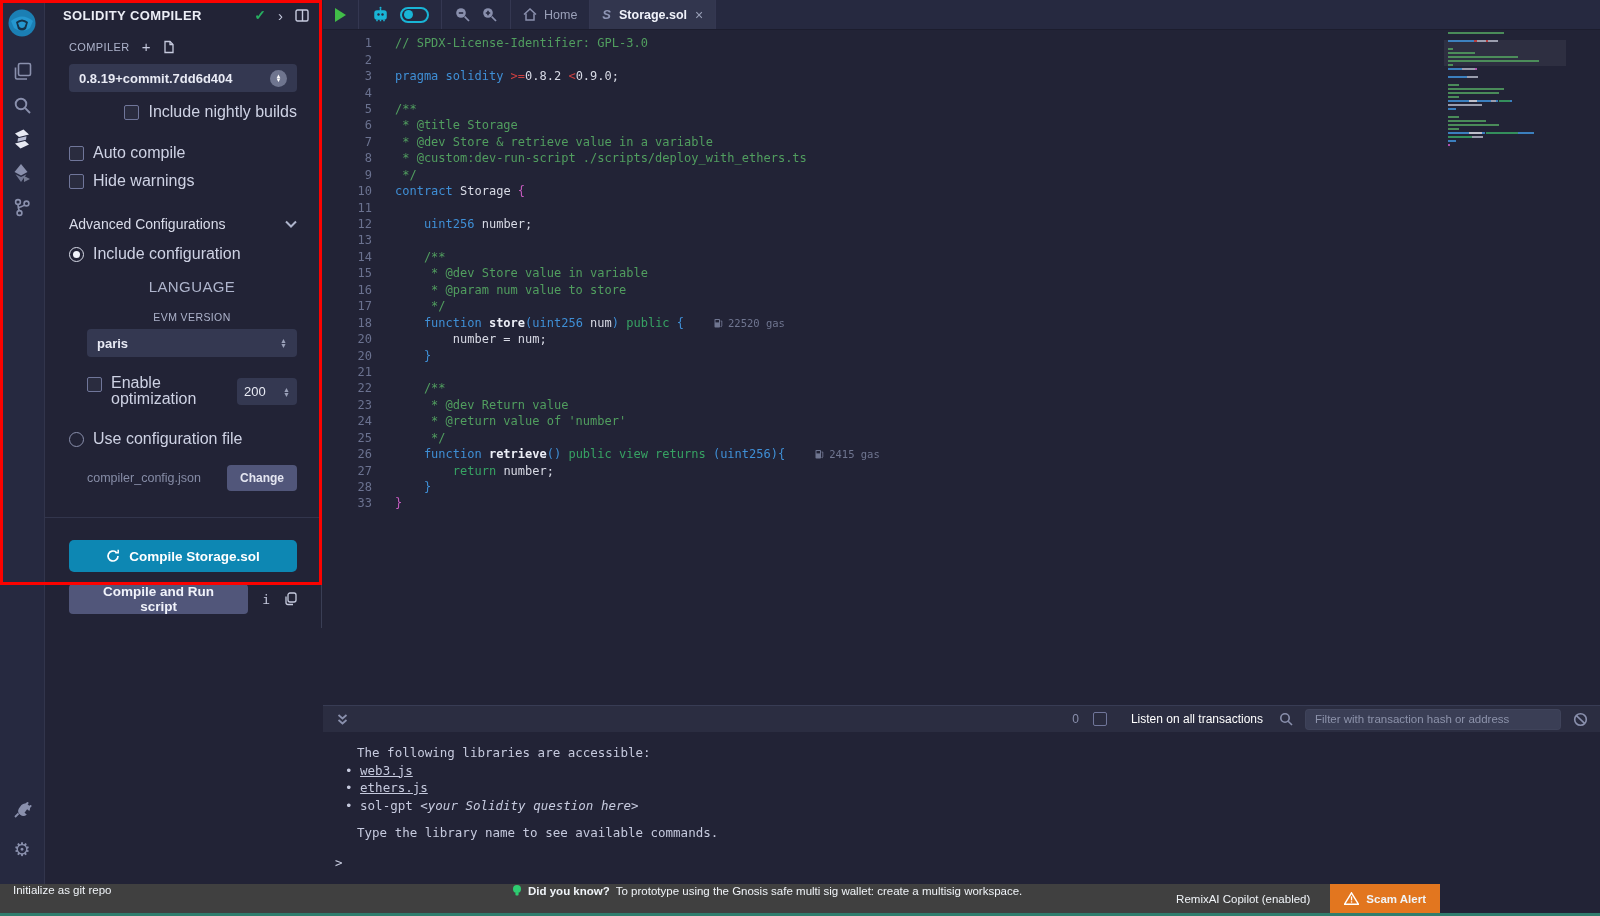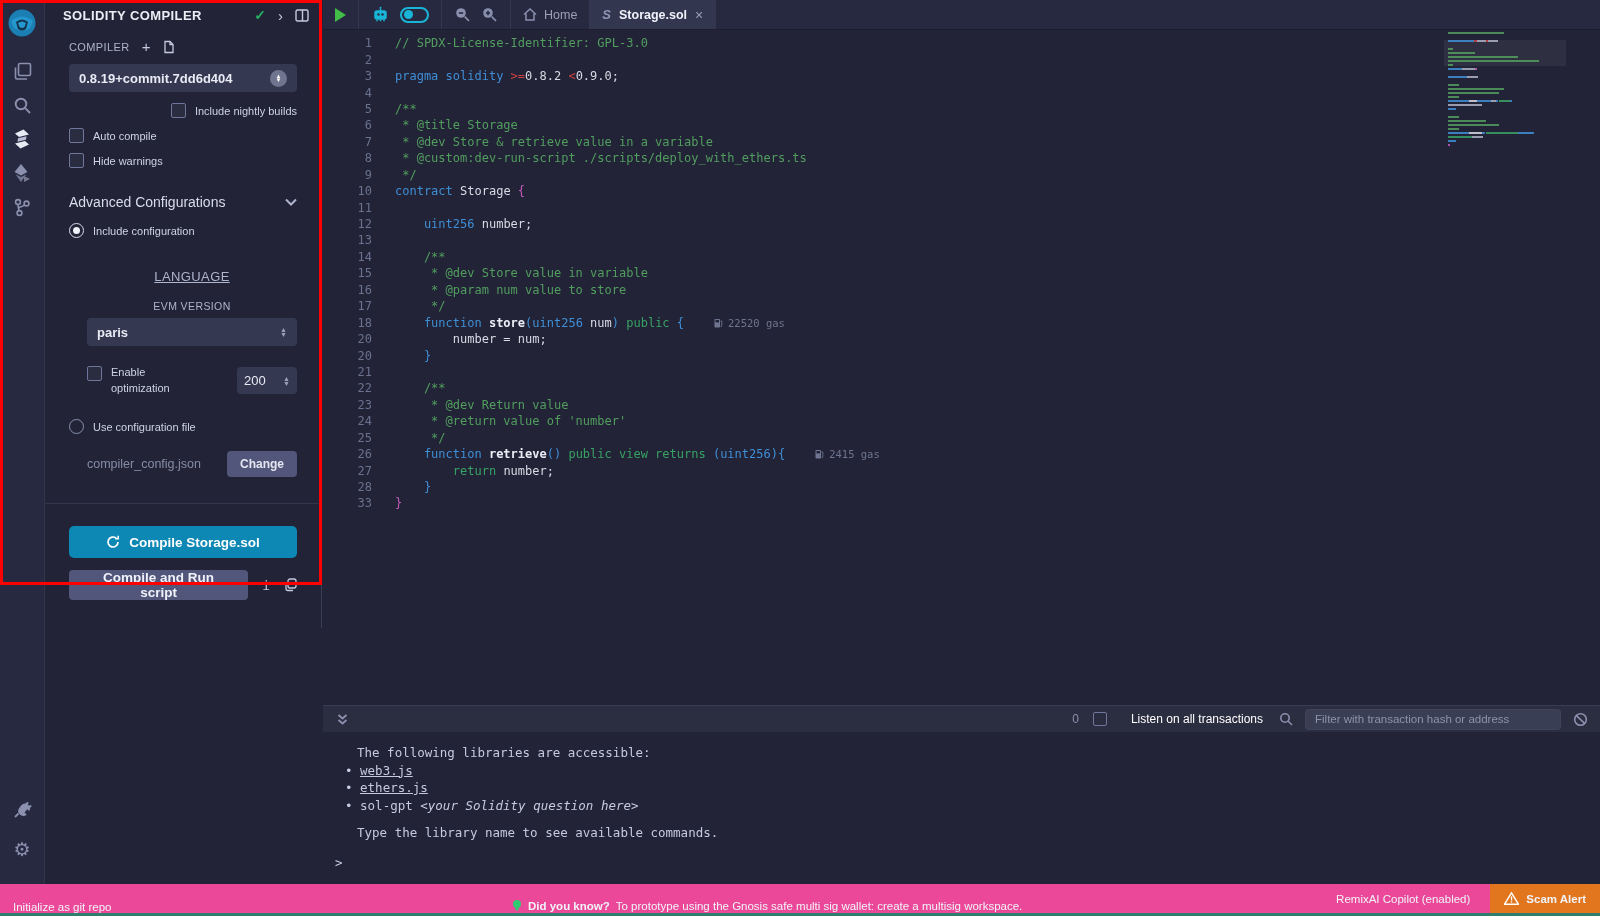--- a/index.html
+++ b/index.html
@@ -31,21 +31,21 @@
   .lab-small { font-size:11px; color:#aeb4cc; letter-spacing:.4px;text-align:center; }
   .row { display:flex; align-items:center; }
   .sel { height:28px; background:#343851; border-radius:4px; display:flex; align-items:center;
     padding:0 10px; font-size:13px; color:#e8eaf4; cursor:pointer; }
   .sel .grow { flex:1; }
   .carets { display:flex; flex-direction:column; line-height:5px; font-size:7px; color:#9aa0b8; }
   .circ-step { width:17px; height:17px; border-radius:50%; background:#6f758f; display:flex;
     flex-direction:column; align-items:center; justify-content:center; line-height:4px; font-size:6px; color:#fff; }
   .cbx { width:15px; height:15px; border:1px solid #70769a; border-radius:2px; background:#2a2c3f;
     flex:0 0 15px; cursor:pointer; }
-  .cbx-label { font-size:11px; color:#ced2e4; margin-left:9px; cursor:default; }
+  .cbx-label { font-size:16px; color:#ced2e4; margin-left:9px; cursor:default; }
   .radio { width:15px; height:15px; border:1px solid #8a90ad; border-radius:50%; background:transparent;
     flex:0 0 15px; position:relative; cursor:pointer; }
   .radio.sel-on { border-color:#d8dbe8; }
   .radio.sel-on::after { content:""; position:absolute; left:3px; top:3px; width:7px; height:7px;
     border-radius:50%; background:#f0f2fa; }
   .adv-head { display:flex; align-items:center; font-size:14px; color:#d9dcea; cursor:pointer; }
   .btn-change { background:#51567a; color:#e4e6f1; font-size:12px; font-weight:bold;
     border:none; border-radius:4px; padding:6px 13px; cursor:pointer; }
   .btn-primary { width:100%; height:32px; background:#0d87b3; border:none; border-radius:5px;
     color:#fff; font-size:13.5px; font-weight:bold; display:flex; align-items:center; justify-content:center;
@@ -98,22 +98,22 @@
     color:#c6cade; padding:12px 0 0 12px; }
   .tline { line-height:17.5px; padding-left:22px; }
   .tline.bullet { padding-left:10px; }
   .tline.bullet::before { content:"• "; color:#c6cade; }
   .tlink { text-decoration:underline; cursor:pointer; }
   .titalic { font-style:italic; }
   .tgap { height:10px; }
   #prompt { position:absolute; left:12px; bottom:14px; color:#c6cade; }
 
   
-  #statusbar { left:0; top:884px; width:1600px; height:29px; background:#ec4899; color:#f0f4f8;
-    display:flex; align-items:flex-end; font-size:11.5px; }
+  #statusbar { left:0; top:884px; width:1440px; height:29px; background:#404040; color:#f0f4f8;
+    display:flex; align-items:flex-start; font-size:11.5px; }
   #sb-left { padding-left:13px; }
   #sb-tip { position:absolute; left:512px; display:flex; align-items:center; gap:6px; }
   #sb-right { margin-left:auto; display:flex; align-items:center; height:100%; }
   #sb-copilot { margin-right:20px; }
   #scam { height:100%; background:#e2761f; display:flex; align-items:center; gap:7px; padding:0 14px; font-weight:bold; cursor:pointer; }
   #bottomline { left:0; top:913px; width:1600px; height:3px; background:#2f7d6d; }
 
   .icon-btn { cursor:pointer; display:inline-flex; align-items:center; }
 </style>
 </head>
@@ -211,21 +211,21 @@
             <span>▲</span>
             <span>▼</span>
           </span>
       </div>
 
       <div class="row" style="margin-top:11px; justify-content:flex-end;">
         <span class="cbx"></span>
         <span class="cbx-label">Include nightly builds</span>
       </div>
 
-      <div class="row" style="margin-top:10px;">
+      <div class="row" style="margin-top:23px;">
         <span class="cbx"></span>
         <span class="cbx-label">Auto compile</span>
       </div>
       <div class="row" style="margin-top:10px;">
         <span class="cbx"></span>
         <span class="cbx-label">Hide warnings</span>
       </div>
 
       <div class="adv-head" style="margin-top:26px;">
         <span style="flex:1;">Advanced Configurations</span>
@@ -233,21 +233,21 @@
             <path d="M1 1.5 L6 6.5 L11 1.5"></path>
           </svg>
       </div>
 
       <div class="row" style="margin-top:13px;">
         <span class="radio sel-on"></span>
         <span class="cbx-label">Include configuration</span>
       </div>
 
       <div style="margin-left:18px;">
-        <div class="lab-small" style="margin-top:31px; font-size:13px;text-decoration:underline;">LANGUAGE</div>
+        <div class="lab-small" style="margin-top:15px; font-size:15px;">LANGUAGE</div>
 
         <div class="lab-small" style="margin-top:16px; font-size:10.5px;">EVM VERSION</div>
         <div class="sel" style="margin-top:6px;">
           <span class="grow" style="font-weight:bold;">paris</span>
           <span class="carets">
               <span>▲</span>
               <span>▼</span>
             </span>
         </div>
 

